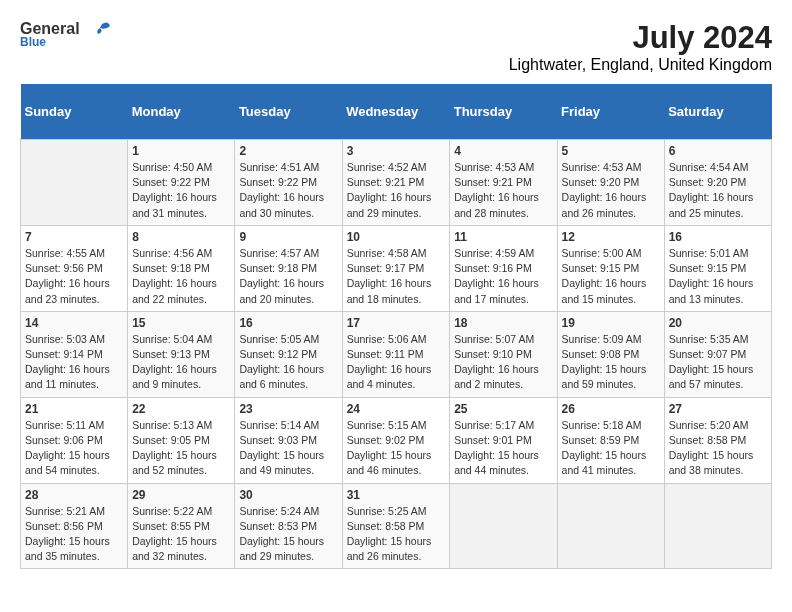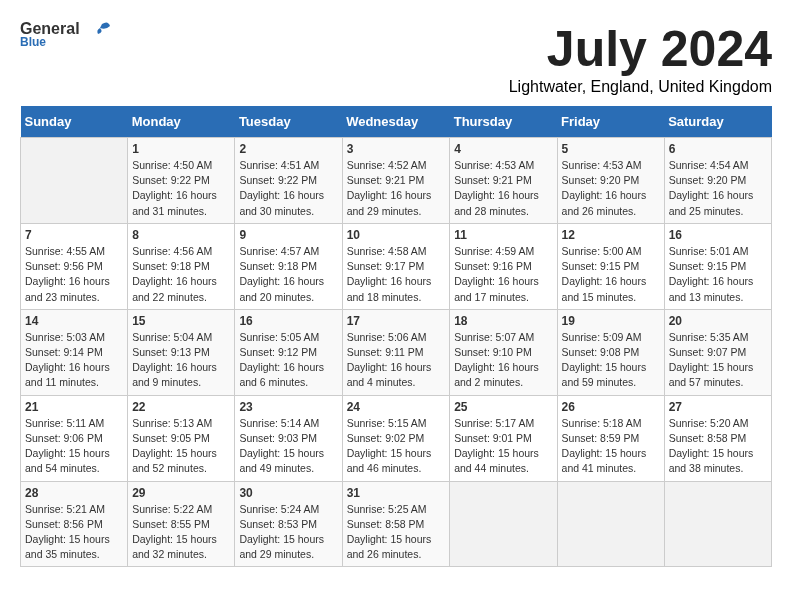--- a/index.html
+++ b/index.html
@@ -18,37 +18,37 @@
     }
     .logo {
       display: flex;
       align-items: center;
       gap: 4px;
     }
     .title-area {
       text-align: right;
     }
     .main-title {
-      font-size: 50px;
+      font-size: 31px;
       font-weight: bold;
       color: #222;
     }
     .subtitle {
       font-size: 16px;
       color: #000000;
     }
     table {
       width: 100%;
       border-collapse: collapse;
       font-size: 11px;
     }
     thead tr th {
       background-color: #2a6db5;
       color: #fff;
-      padding: 8px 4px;
+      padding: 20px 4px;
       text-align: left;
       font-size: 13px;
       font-weight: bold;
     }
     tbody tr td {
       border: 1px solid #ccc;
       padding: 4px 4px;
       vertical-align: top;
       color: #333;
       min-height: 80px;

